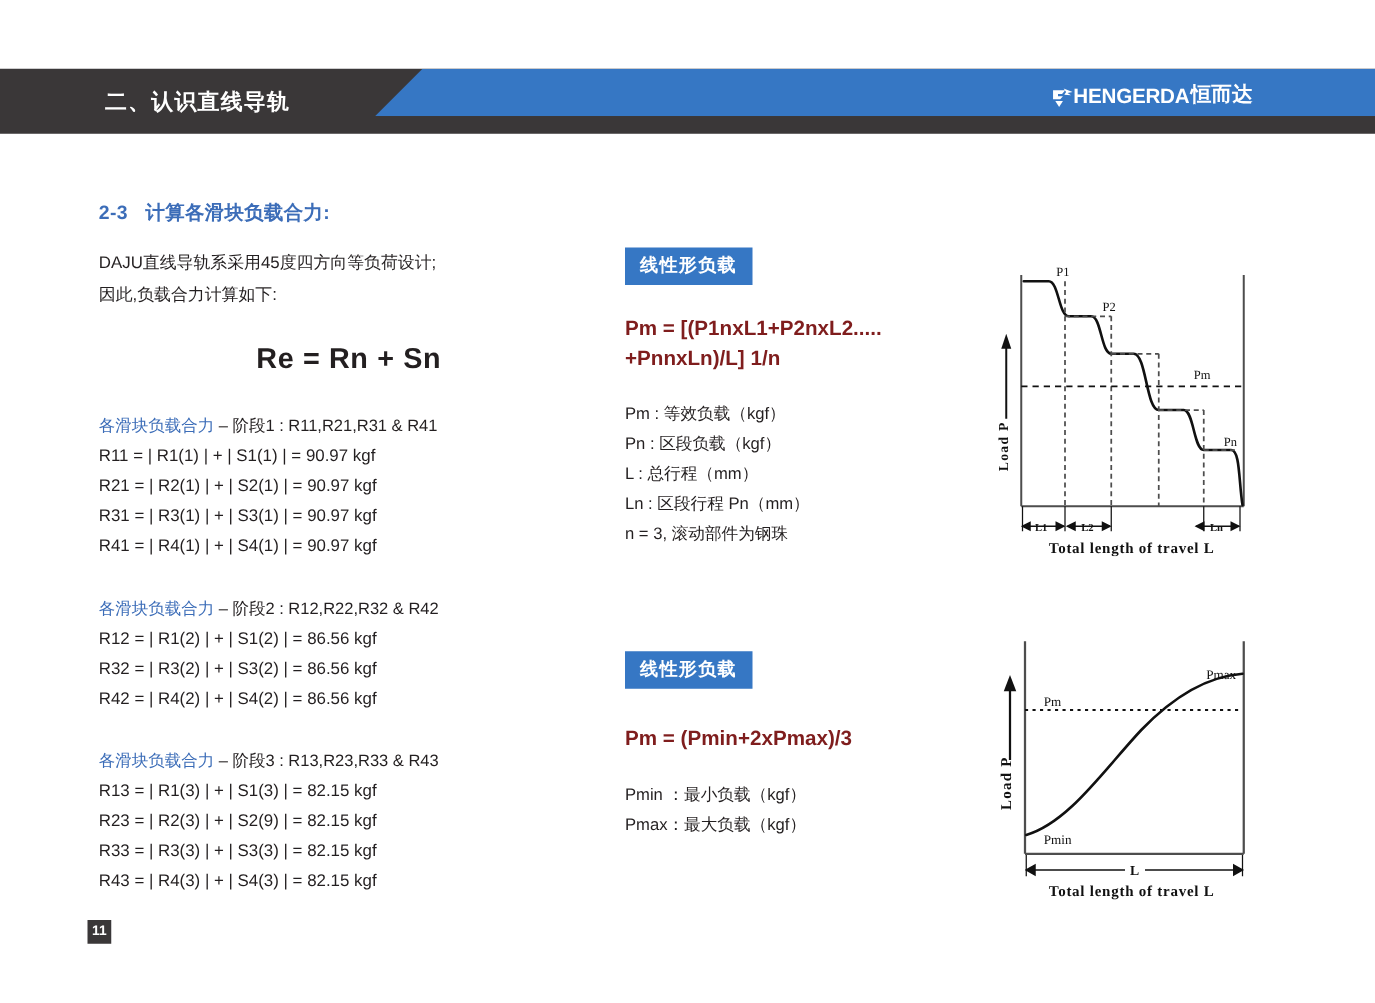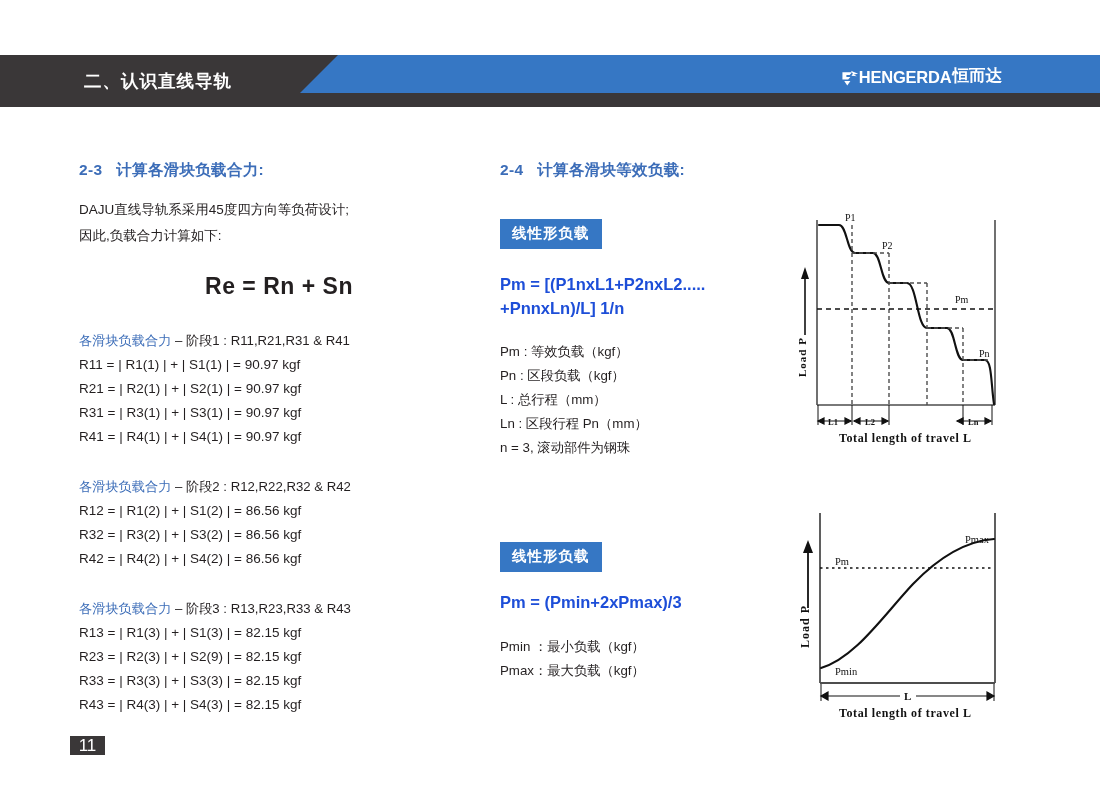--- a/index.html
+++ b/index.html
@@ -137,21 +137,21 @@
     color: #ffffff;
     font-size: 14.5px;
     font-weight: bold;
     padding: 5px 12px 6px 12px;
     letter-spacing: 1px;
     white-space: nowrap;
   }
   .formula-mid {
     font-size: 16.5px;
     font-weight: bold;
-    color: #1d4ed8;
+    color: #7f1d1d;
     line-height: 24px;
     white-space: nowrap;
   }
   .def-line {
     font-size: 13.3px;
     color: #231f20;
     line-height: 24px;
     white-space: nowrap;
   }
 
@@ -160,26 +160,26 @@
     position: absolute;
   }
   #chart-step { left: 795px; top: 205px; }
   #chart-linear { left: 795px; top: 508px; }
 
   
   .page-num {
     position: absolute;
     left: 70px;
     top: 736px;
-    width: 35px;
+    width: 19px;
     height: 19px;
     background: #3a3738;
     color: #ffffff;
-    font-size: 17px;
-    font-weight: normal;
+    font-size: 11px;
+    font-weight: bold;
     line-height: 19px;
     text-align: center;
   }
 </style>
 </head>
 <body>
 
 <div class="header">
   <div class="header-blue"></div>
   <div class="header-title">二、认识直线导轨</div>
@@ -226,23 +226,20 @@
     <div class="group-title"><span>各滑块负载合力</span><span class="tail"> – 阶段3 : R13,R23,R33 &amp; R43</span></div>
     <div class="eq-line">R13 = | R1(3) | + | S1(3) | = 82.15 kgf</div>
     <div class="eq-line">R23 = | R2(3) | + | S2(9) | = 82.15 kgf</div>
     <div class="eq-line">R33 = | R3(3) | + | S3(3) | = 82.15 kgf</div>
     <div class="eq-line">R43 = | R4(3) | + | S4(3) | = 82.15 kgf</div>
   </div>
 </div>
 
 <div class="col-right">
 
-  <div class="section-head">
-    <span class="num">2-4</span><span>计算各滑块等效负载:</span>
-  </div>
 
   <div style="margin-top:38px;">
     <span class="badge">线性形负载</span>
   </div>
 
   <div style="margin-top:23px;">
     <div class="formula-mid">Pm = [(P1nxL1+P2nxL2.....</div>
     <div class="formula-mid"> +PnnxLn)/L] 1/n</div>
   </div>
 
@@ -251,21 +248,21 @@
     <div class="def-line">Pn : 区段负载（kgf）</div>
     <div class="def-line">L : 总行程（mm）</div>
     <div class="def-line">Ln : 区段行程 Pn（mm）</div>
     <div class="def-line">n = 3, 滚动部件为钢珠</div>
   </div>
 
   <div style="margin-top:82px;">
     <span class="badge">线性形负载</span>
   </div>
 
-  <div style="margin-top:18px;">
+  <div style="margin-top:28px;">
     <div class="formula-mid">Pm = (Pmin+2xPmax)/3</div>
   </div>
 
   <div style="margin-top:21px;">
     <div class="def-line">Pmin ：最小负载（kgf）</div>
     <div class="def-line">Pmax：最大负载（kgf）</div>
   </div>
 </div>
 
 <svg class="chart" id="chart-step" width="220" height="240" viewBox="0 0 220 240">

